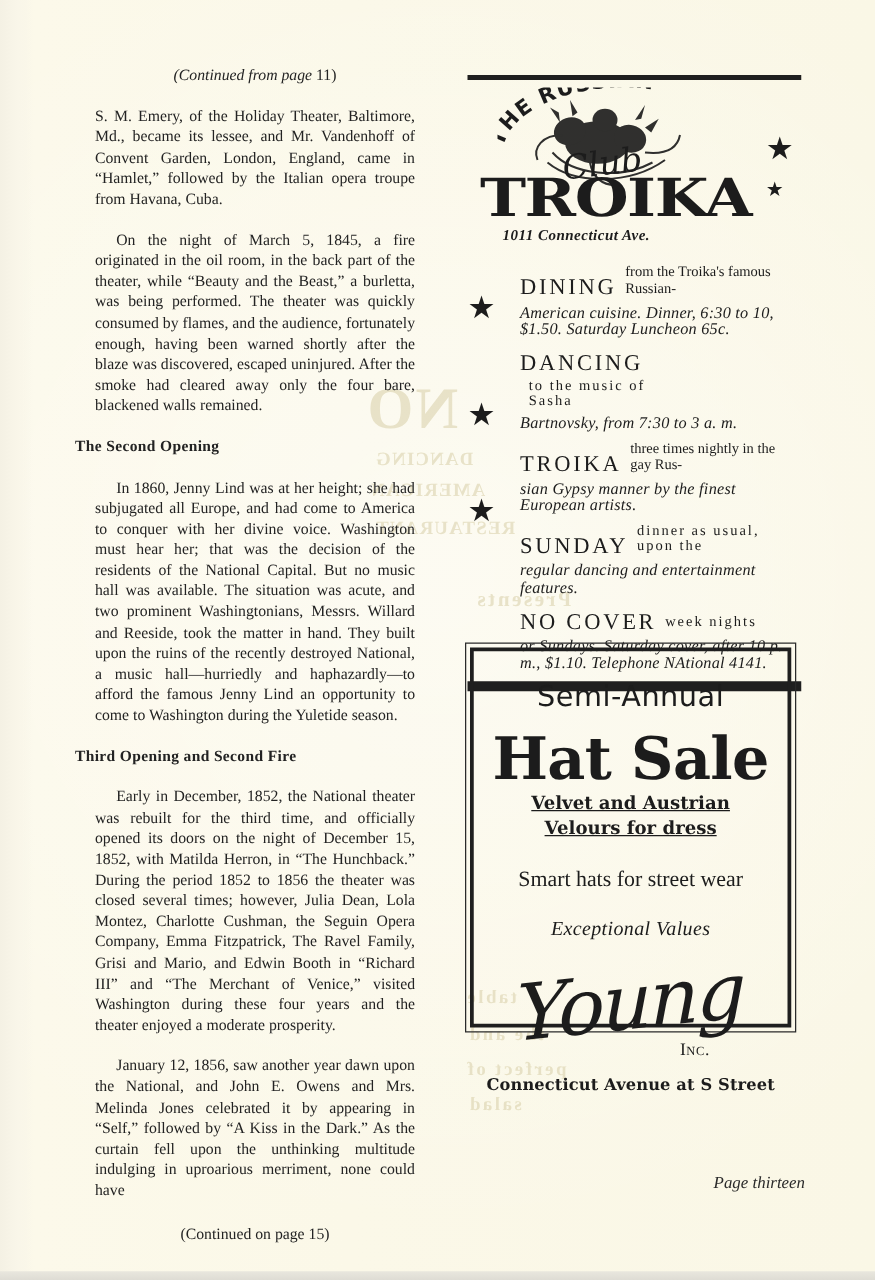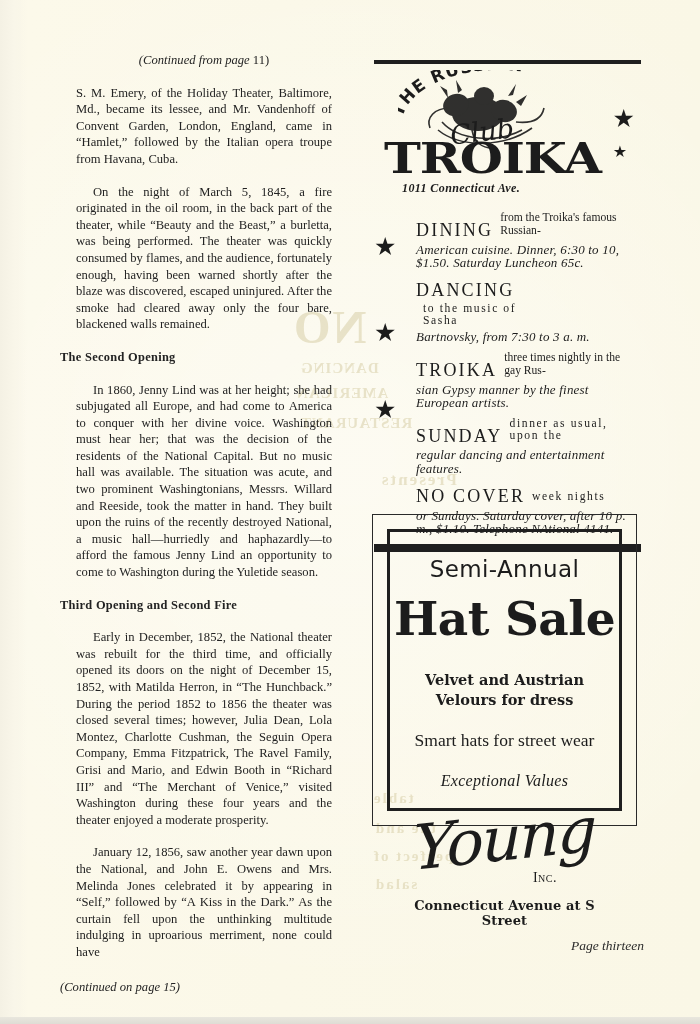--- a/index.html
+++ b/index.html
@@ -80,21 +80,21 @@
     z-index: 3;
   }
   .contd {
     text-align: center;
     font-style: italic;
     margin-bottom: 2px;
     font-size: 12.6px;
   }
   .contd .num { font-style: normal; text-align: center; }
   .contd-bottom {
-    font-style: italic;
+    text-align: center;
     margin-top: 18px;
     font-size: 12.6px;
   }
   .article p {
     margin: 16px;
     text-indent: 17px;
     text-align: justify;
   }
   .article p.noindent { text-indent: 0; }
   .subhead {
@@ -228,21 +228,21 @@
   }
 
   
   .ad-hat {
     position: absolute;
     left: 372px;
     top: 514px;
     width: 265px;
     height: 312px;
     border: 1px solid #2a2a2a;
-    padding: 14px;
+    padding: 3px;
     box-sizing: border-box;
     z-index: 3;
   }
   .ad-hat-inner {
     border: 3px solid #1f1f1f;
     height: 100%;
     box-sizing: border-box;
     background: transparent;
     text-align: center;
     color: #1c1c1c;
@@ -259,21 +259,22 @@
     font-size: 47px;
     letter-spacing: -0.5px;
     margin-top: 12px;
     line-height: 50px;
   }
   .hat-sub {
     font-family: "DejaVu Serif", serif;
     font-weight: bold;
     font-size: 14.5px;
     line-height: 20px;
-    margin-top: 26px;
+    margin-top: 0;
+    text-decoration: underline;
   }
   .hat-smart {
     font-family: "Liberation Serif", serif;
     font-size: 17.5px;
     line-height: 24px;
     margin-top: 18px;
   }
   .hat-exc {
     font-family: "Liberation Serif", serif;
     font-style: italic;

